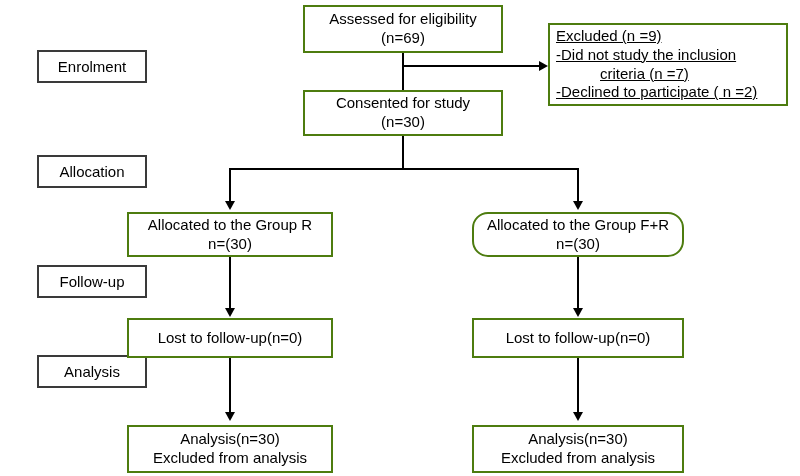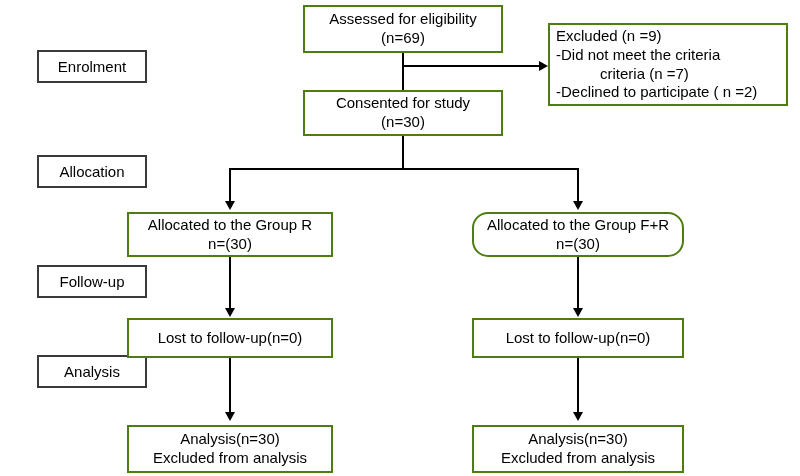--- a/index.html
+++ b/index.html
@@ -27,20 +27,21 @@
     justify-content: center;
     text-align: center;
     font-size: 15px;
     line-height: 1.26;
     color: #000000;
   }
   .box.left-align {
     align-items: flex-start;
     text-align: left;
     padding-left: 6px;
+    text-decoration: underline;
   }
   .stage-label {
     position: absolute;
     box-sizing: border-box;
     border: 2px solid #3a3a3a;
     background: #ffffff;
     display: flex;
     align-items: center;
     justify-content: center;
     font-size: 15px;
@@ -97,21 +98,21 @@
     <span>(n=69)</span>
   </div>
 
   <div class="ln vline" style="left:402px; top:53px; height:37px;"></div>
 
   <div class="ln hline" style="left:402px; top:65px; width:137px;"></div>
   <div class="arrow-right" style="left:539px; top:61px;"></div>
 
   <div class="box left-align" style="left:548px; top:23px; width:240px; height:83px;">
     <span>Excluded (n =9)</span>
-    <span>-Did not meet the criteria</span>
+    <span>-Did not study the inclusion</span>
     <span class="indent">criteria (n =7)</span>
     <span>-Declined to participate ( n =2)</span>
   </div>
 
   <div class="box" style="left:303px; top:90px; width:200px; height:46px;">
     <span>Consented for study</span>
     <span>(n=30)</span>
   </div>
 
   <div class="ln vline" style="left:402px; top:136px; height:34px;"></div>

